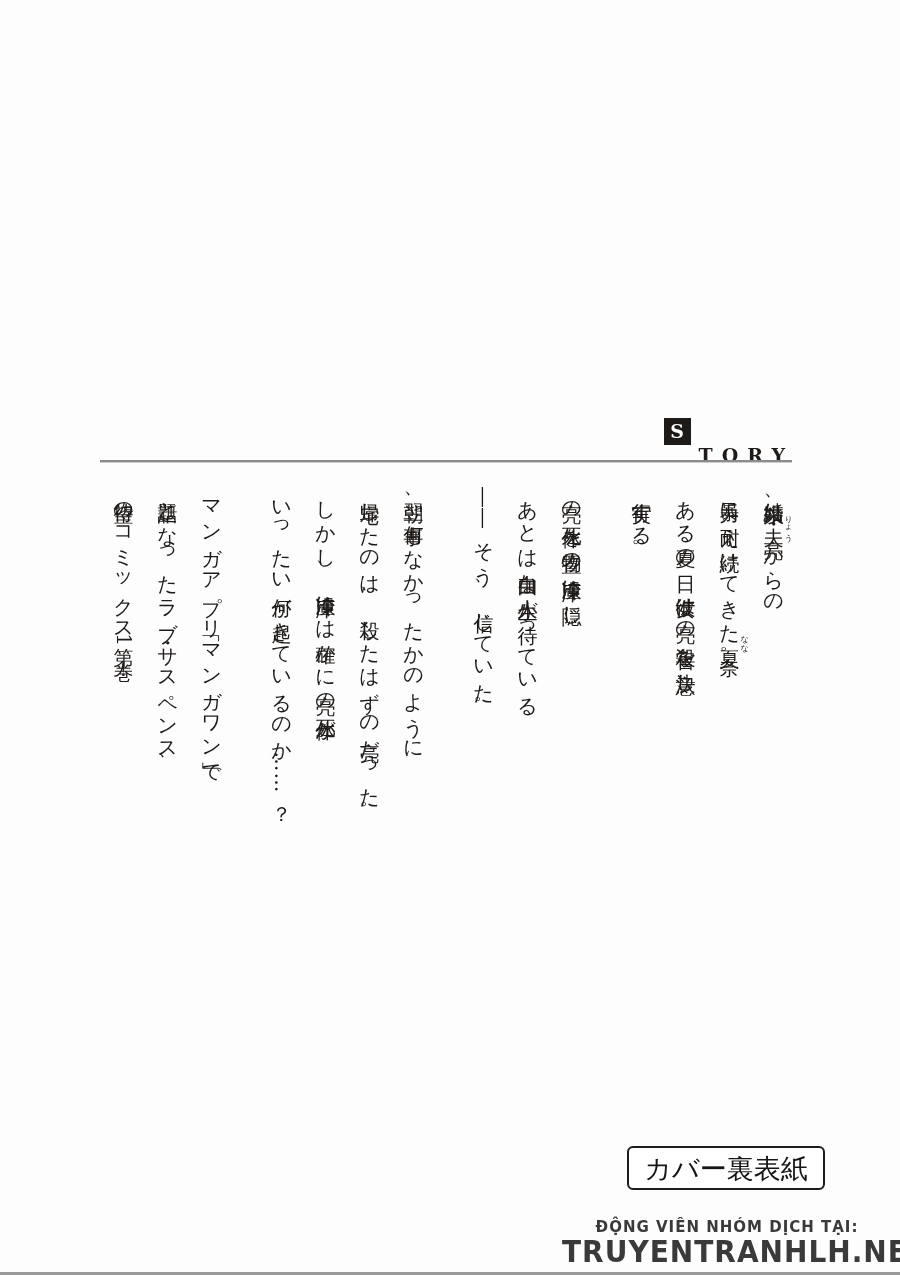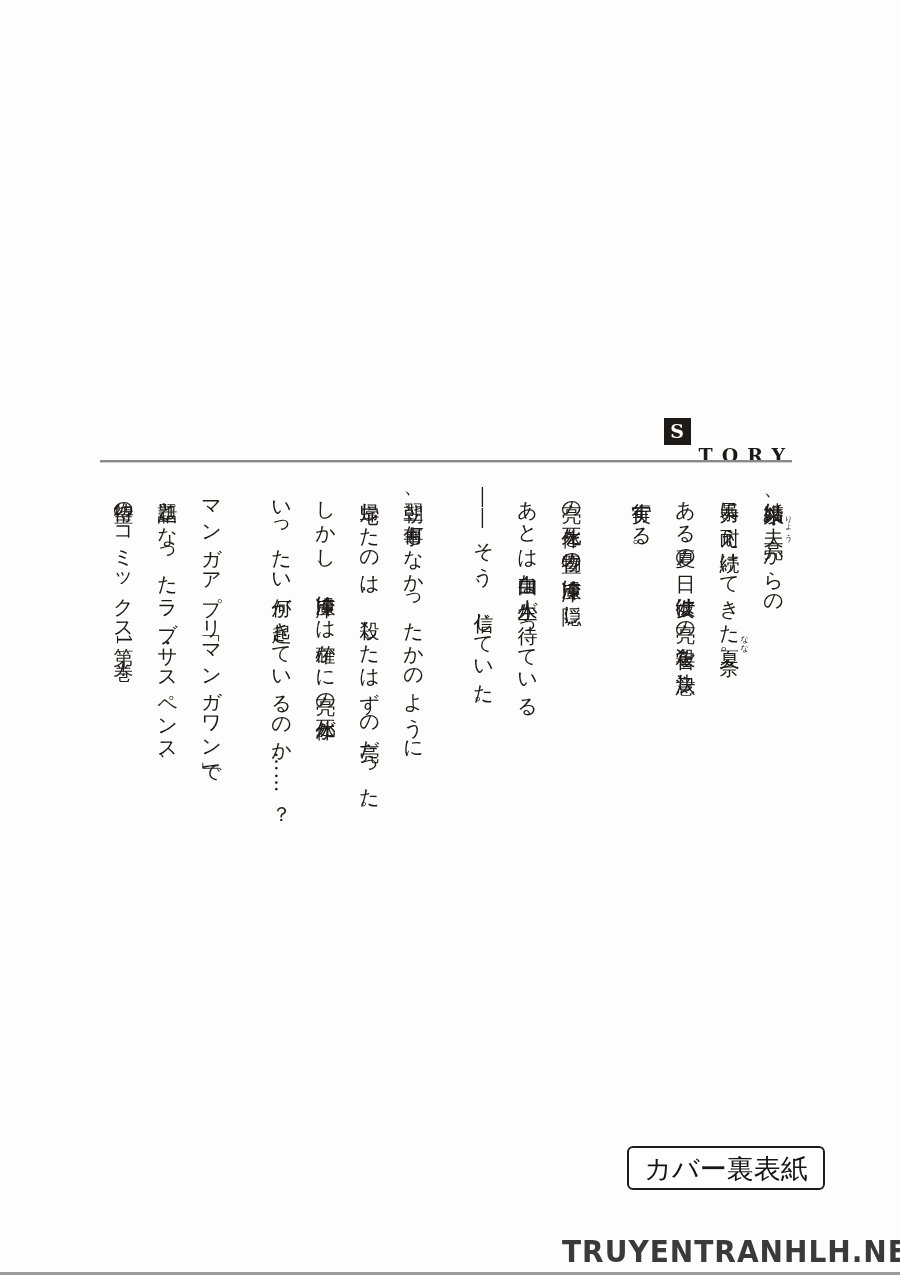--- a/index.html
+++ b/index.html
@@ -166,18 +166,19 @@
         <p class="story-col">話題となったラブ・サスペンス、</p>
         <p class="story-col">待望のコミックス第1巻！</p>
       </div>
     </div>
 
   <div class="corner-box">
     <span>カバー裏表紙</span>
   </div>
 
   <div class="footer">
+    <div class="footer-line1">ĐỘNG VIÊN NHÓM DỊCH TẠI:</div>
     <div class="footer-line2">TRUYENTRANHLH.NET</div>
   </div>
 
   <div class="bottom-edge"></div>
 
 </div>
 
 </body></html>

